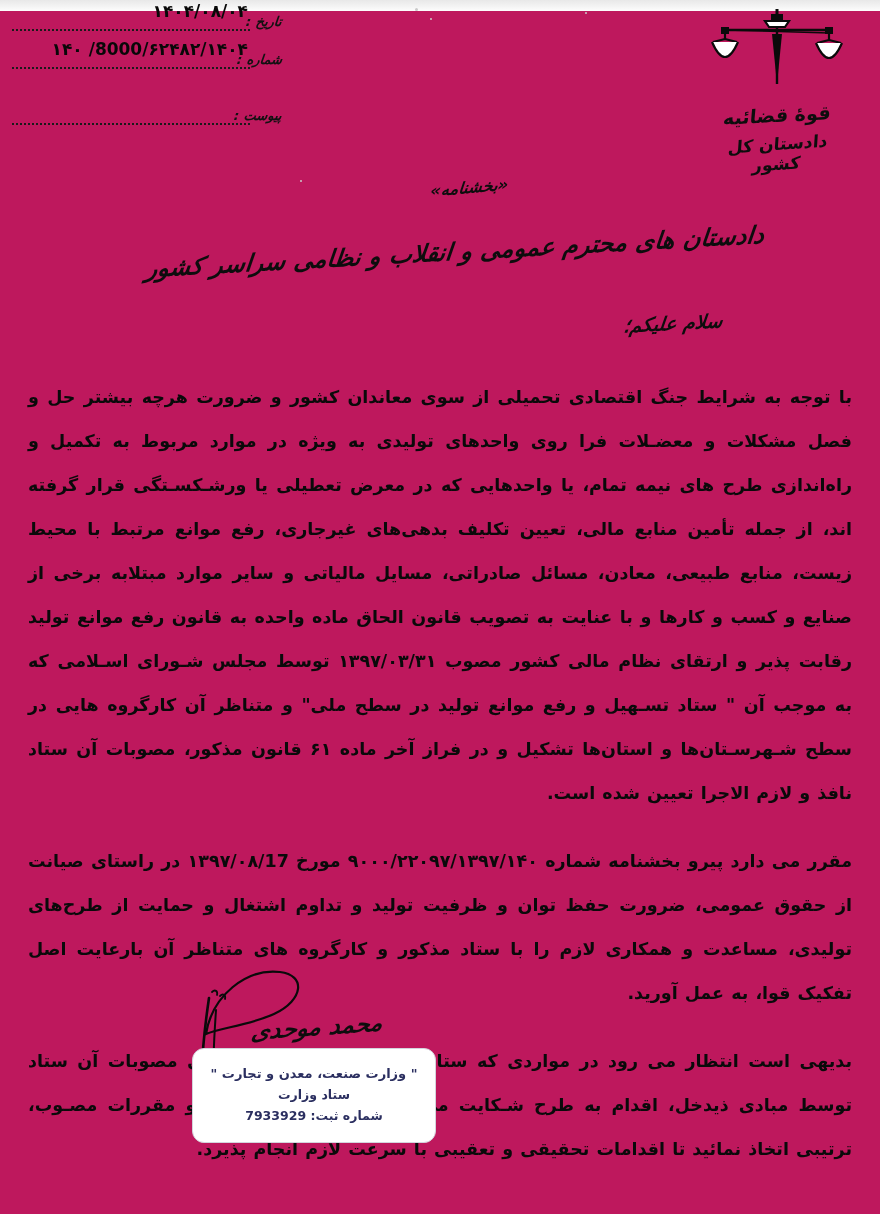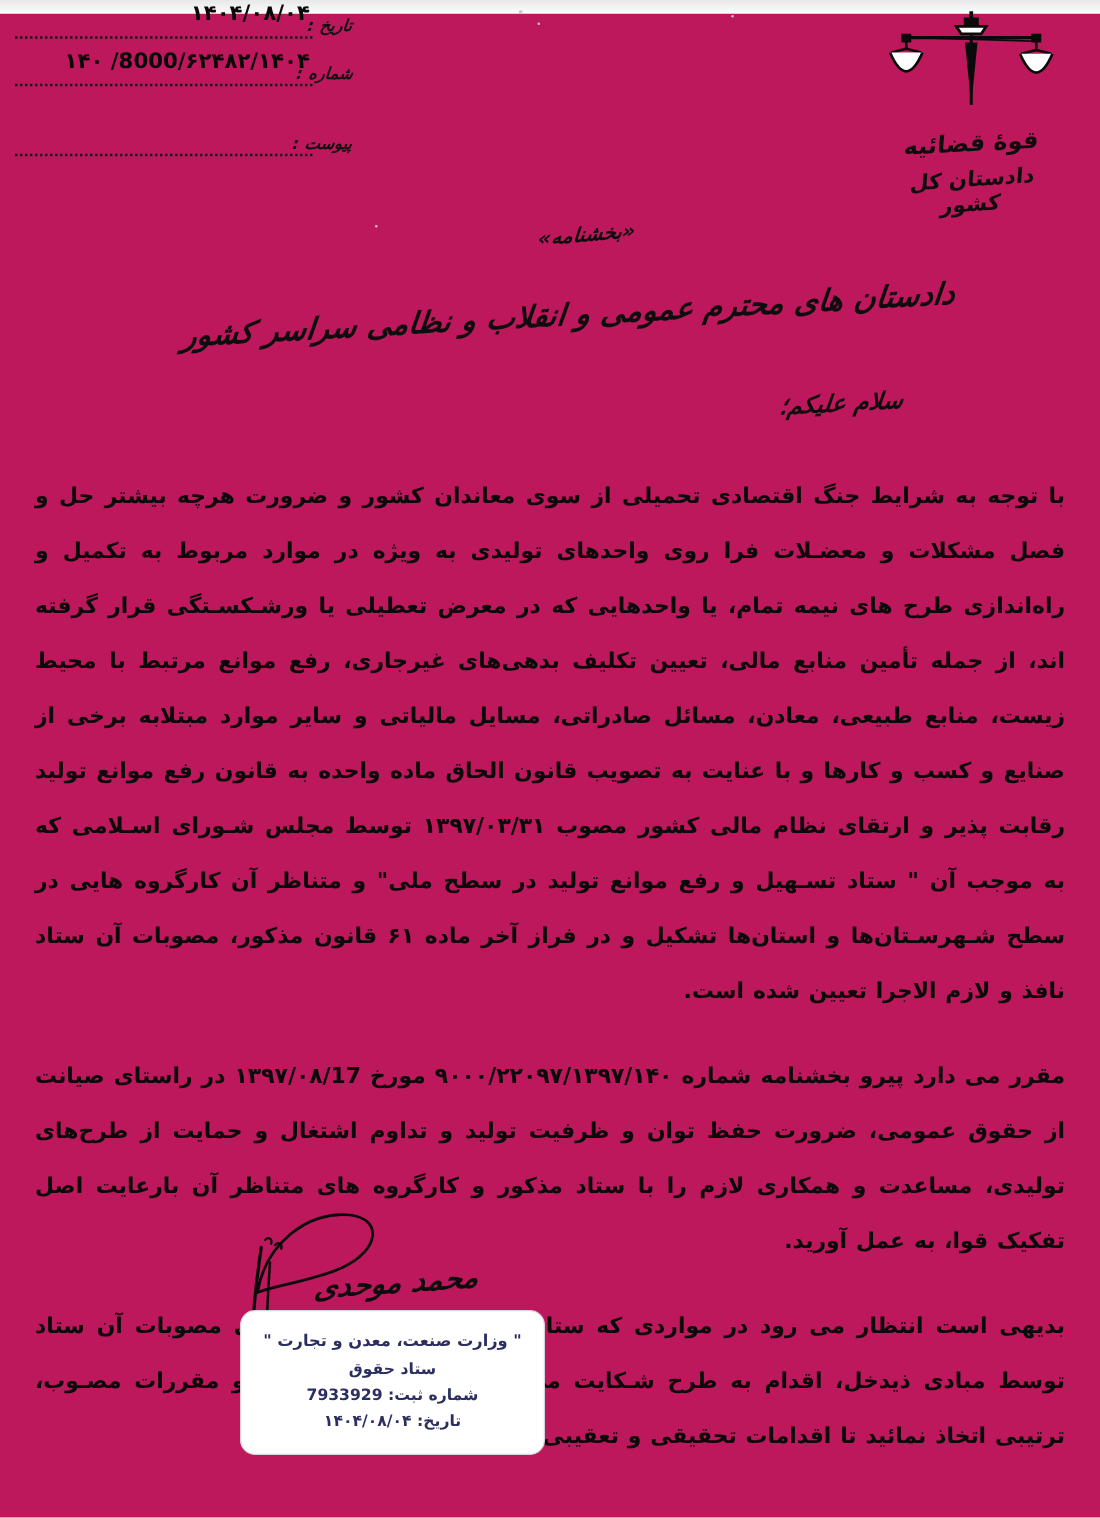--- a/index.html
+++ b/index.html
@@ -287,18 +287,17 @@
 
         <path d="M58 30 C61 27 64 29 63 33" stroke-width="1.8"></path>
         <path d="M66 34 C69 31 72 33 71 37" stroke-width="1.8"></path>
       </g>
     </svg>
     <div class="sig-name">محمد موحدی</div>
   </div>
 
   <div class="stamp">
     <div class="s-title">" وزارت صنعت، معدن و تجارت "</div>
-    <div>ستاد حقوق</div>
+    <div>ستاد وزارت</div>
     <div>شماره ثبت: 7933929</div>
-    <div>تاریخ: ۱۴۰۴/۰۸/۰۴</div>
   </div>
 
 </div>
 
 </body></html>

